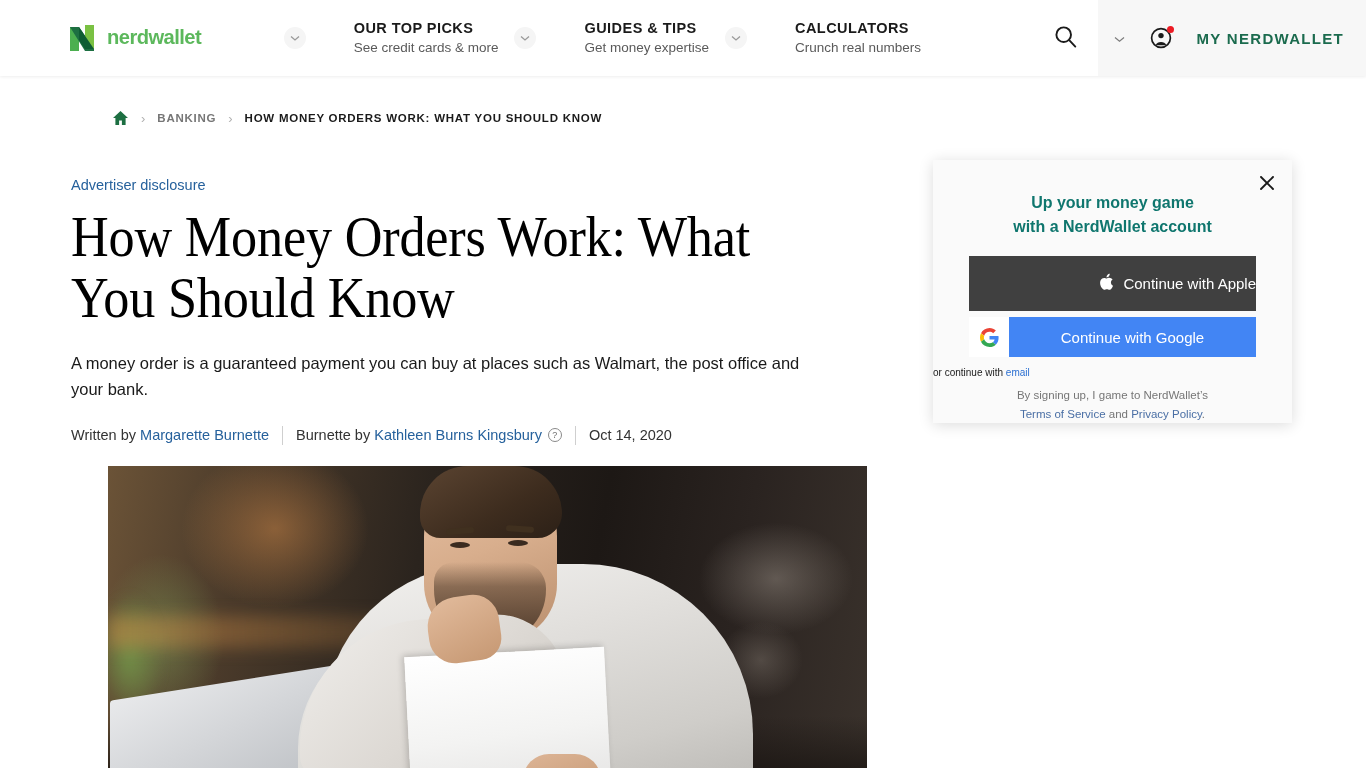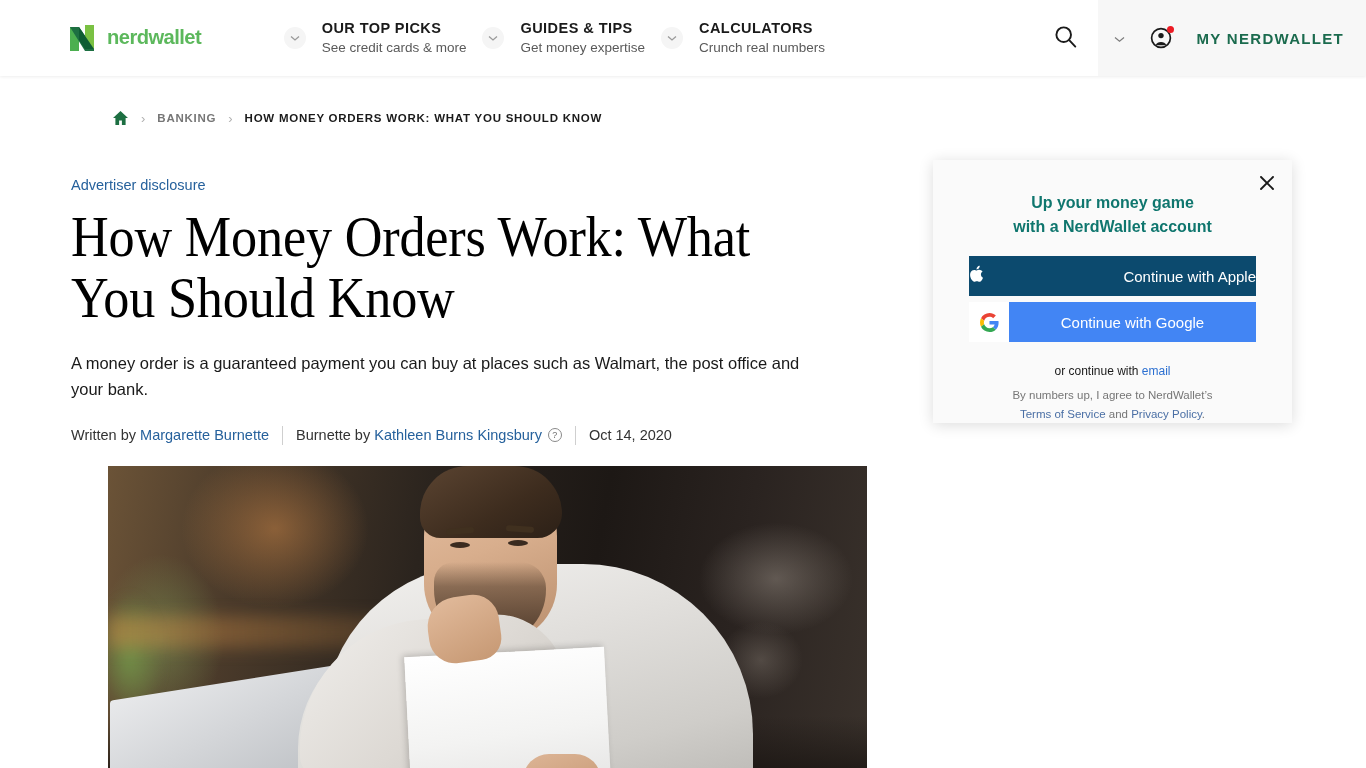--- a/index.html
+++ b/index.html
@@ -36,21 +36,21 @@
     display: flex; align-items: center; justify-content: center;
     flex: 0 0 auto;
   }
   .nav-chevron svg { display:block; }
 
   .nav {
     display: flex; align-items: center;
     margin-left: 30px;
     gap: 0px;
   }
-  .nav-group { display: flex; align-items: center; }
+  .nav-group { display: flex; align-items: center; gap: 32px; }
   .nav-item {
     padding: 0 16px 0 16px;
     display: flex; flex-direction: column; justify-content: center;
     gap: 3px;
     cursor: pointer;
   }
   .nav-title {
     font-size: 14.5px;
     font-weight: bold;
     letter-spacing: 0.45px;
@@ -310,23 +310,23 @@
   .modal-title {
     padding-top: 31px;
     text-align: center;
     font-size: 16px;
     font-weight: bold;
     line-height: 24px;
     color: #0f766e;
   }
   .btn-apple {
     margin: 17px auto 0 auto;
-    width: 287px; height: 40px;
-    background: #0c4a6e;
-    display: flex; align-items: center; justify-content: space-between;
+    width: 287px; height: 55px;
+    background: #404040;
+    display: flex; align-items: center; justify-content: flex-end;
     gap: 9px;
     cursor: pointer;
   }
   .btn-apple-label { color:#ffffff; font-size:15px; }
   .btn-google {
     margin: 6px auto 0 auto;
     width: 287px; height: 40px;
     background: #4285f4;
     display: flex; align-items: center;
     cursor: pointer;
@@ -334,22 +334,22 @@
   .gbox {
     width: 40px; height: 40px; background:#ffffff;
     display:flex; align-items:center; justify-content:center;
     flex: 0 0 auto;
   }
   .btn-google-label {
     flex: 1; text-align: center;
     color:#ffffff; font-size:15px;
   }
   .or-line {
-    margin-top: 22px; text-align: center;
-    font-size: 12px; color: #1a1a1a;
+    margin-top: 10px; text-align: left;
+    font-size: 10px; color: #1a1a1a;
   }
   .or-line a { color:#2b6fd1; text-decoration:none; cursor:pointer; }
   .legal {
     margin-top: 8px; text-align: center;
     font-size: 11.5px; line-height: 19px; color: #767676;
   }
   .legal a { color:#4a6fa5; text-decoration:none; cursor:pointer; }
 </style>
 </head>
 <body>
@@ -532,18 +532,18 @@
         </svg>
       </span>
       <span class="btn-google-label">Continue with Google</span>
     </div>
 
     <div class="or-line">
       <span>or continue with </span><a>email</a>
     </div>
 
     <div class="legal">
-      <div>By numbers up, I agree to NerdWallet’s</div>
+      <div>By signing up, I game to NerdWallet’s</div>
       <div><a>Terms of Service</a><span> and </span><a>Privacy Policy</a><span>.</span></div>
     </div>
   </div>
 
 </div>
 
 </body></html>

